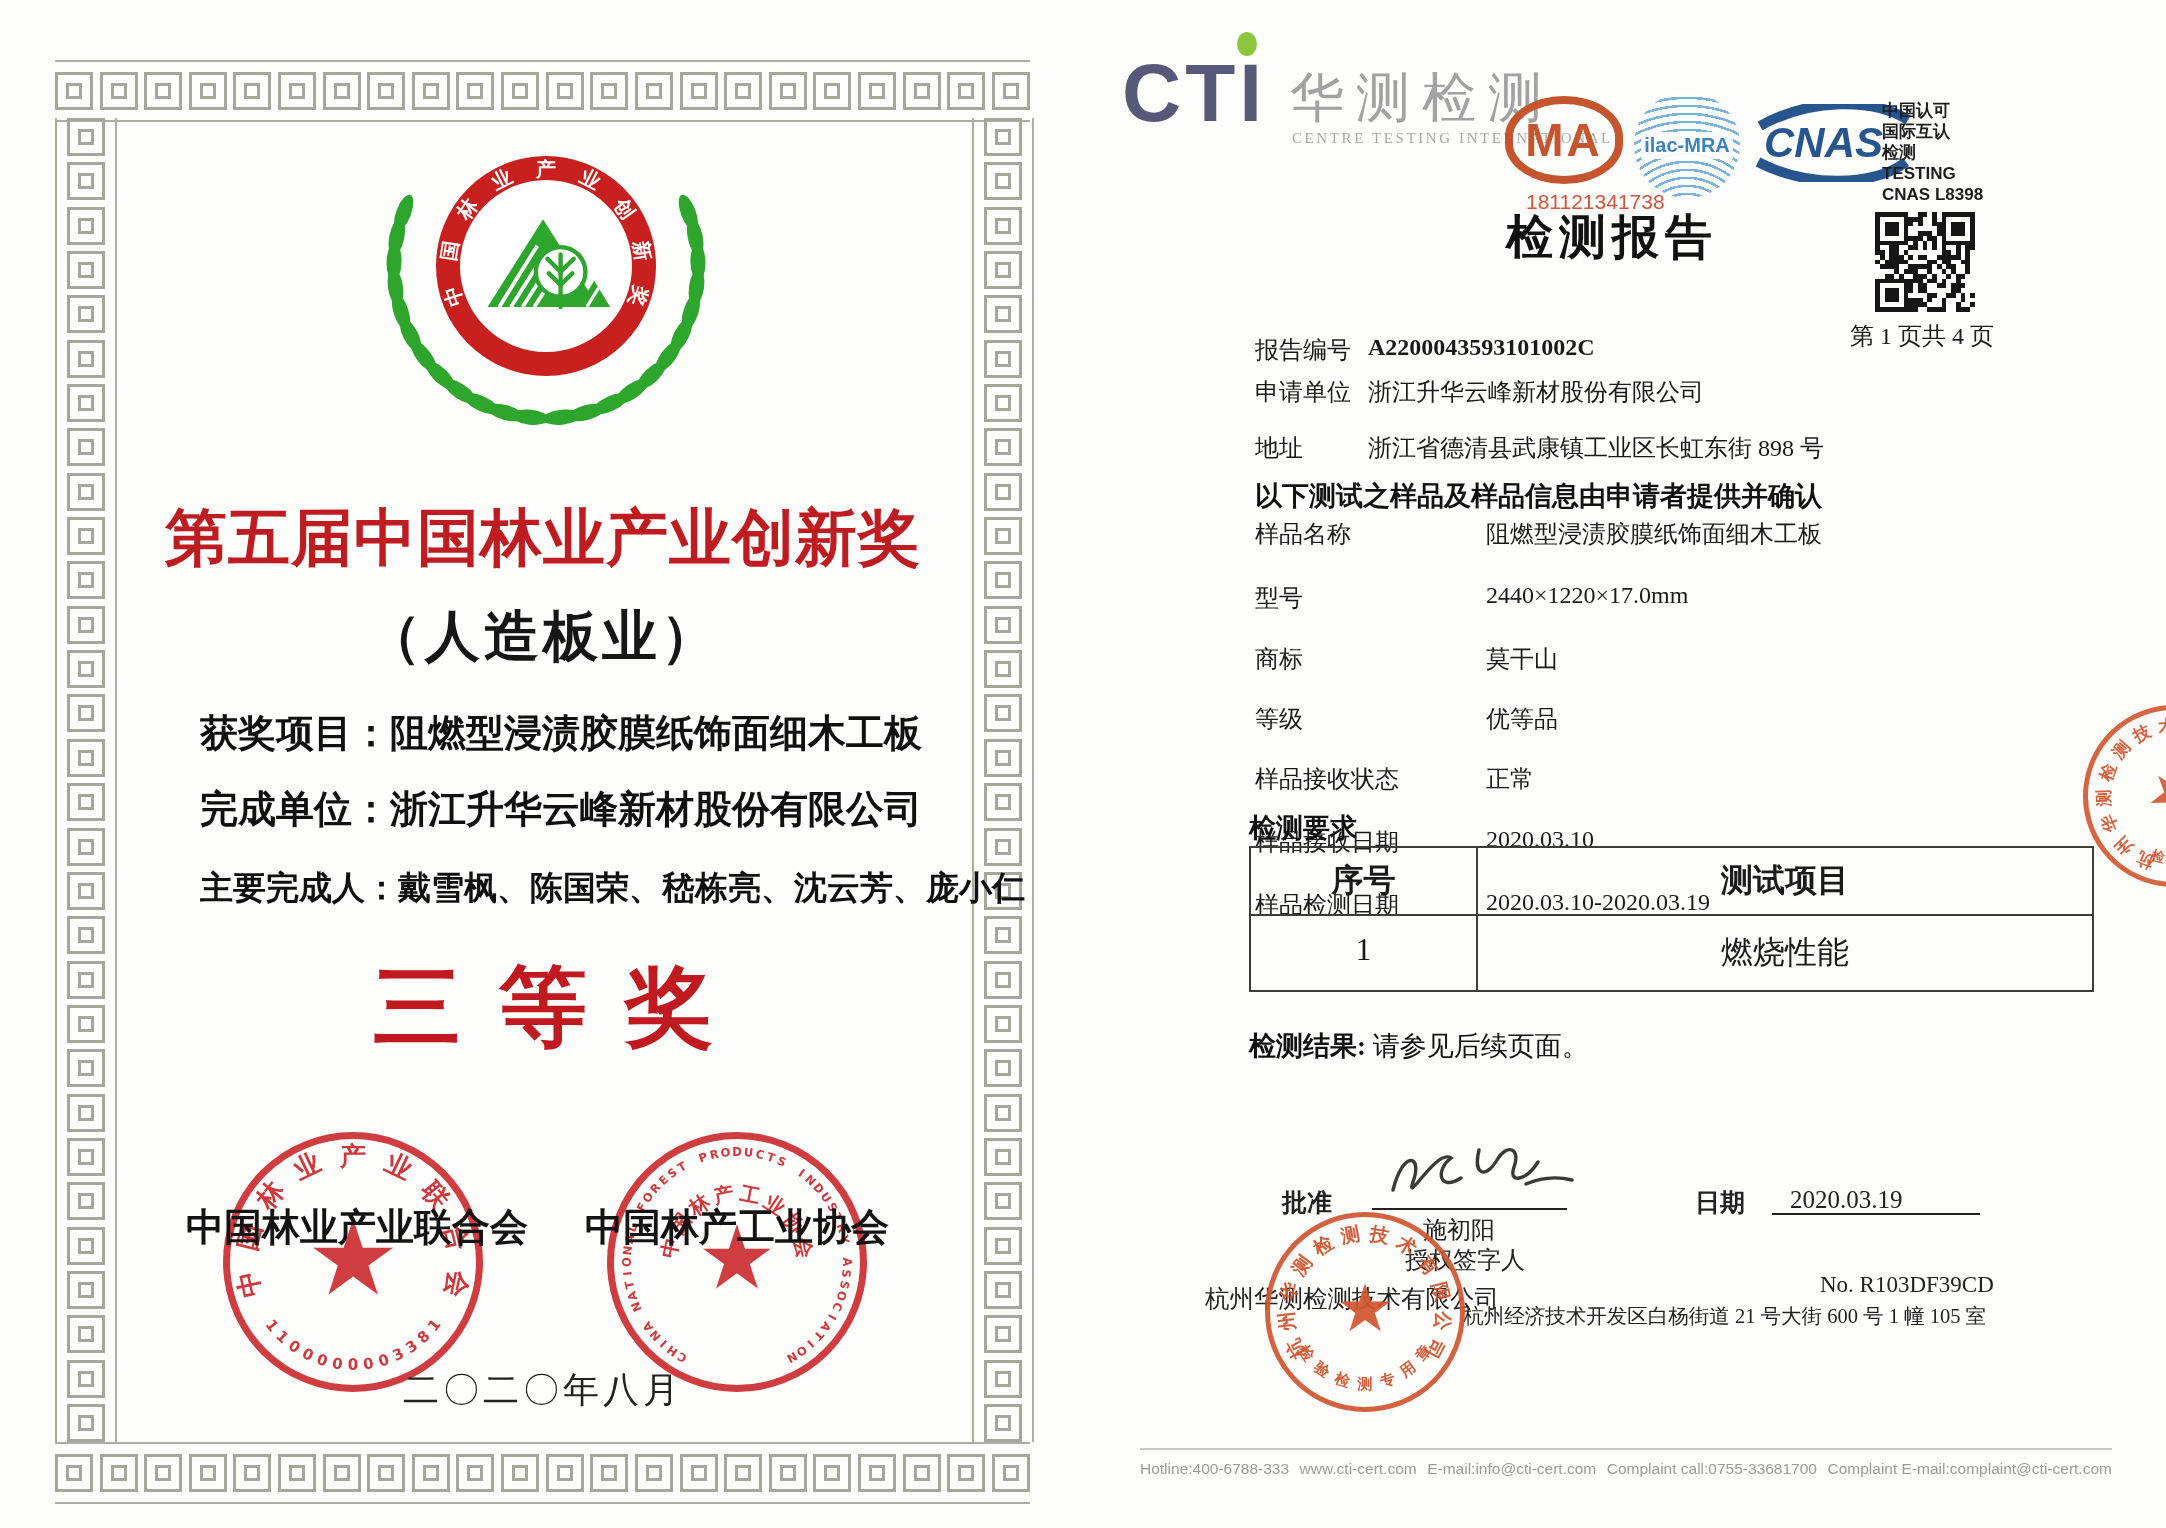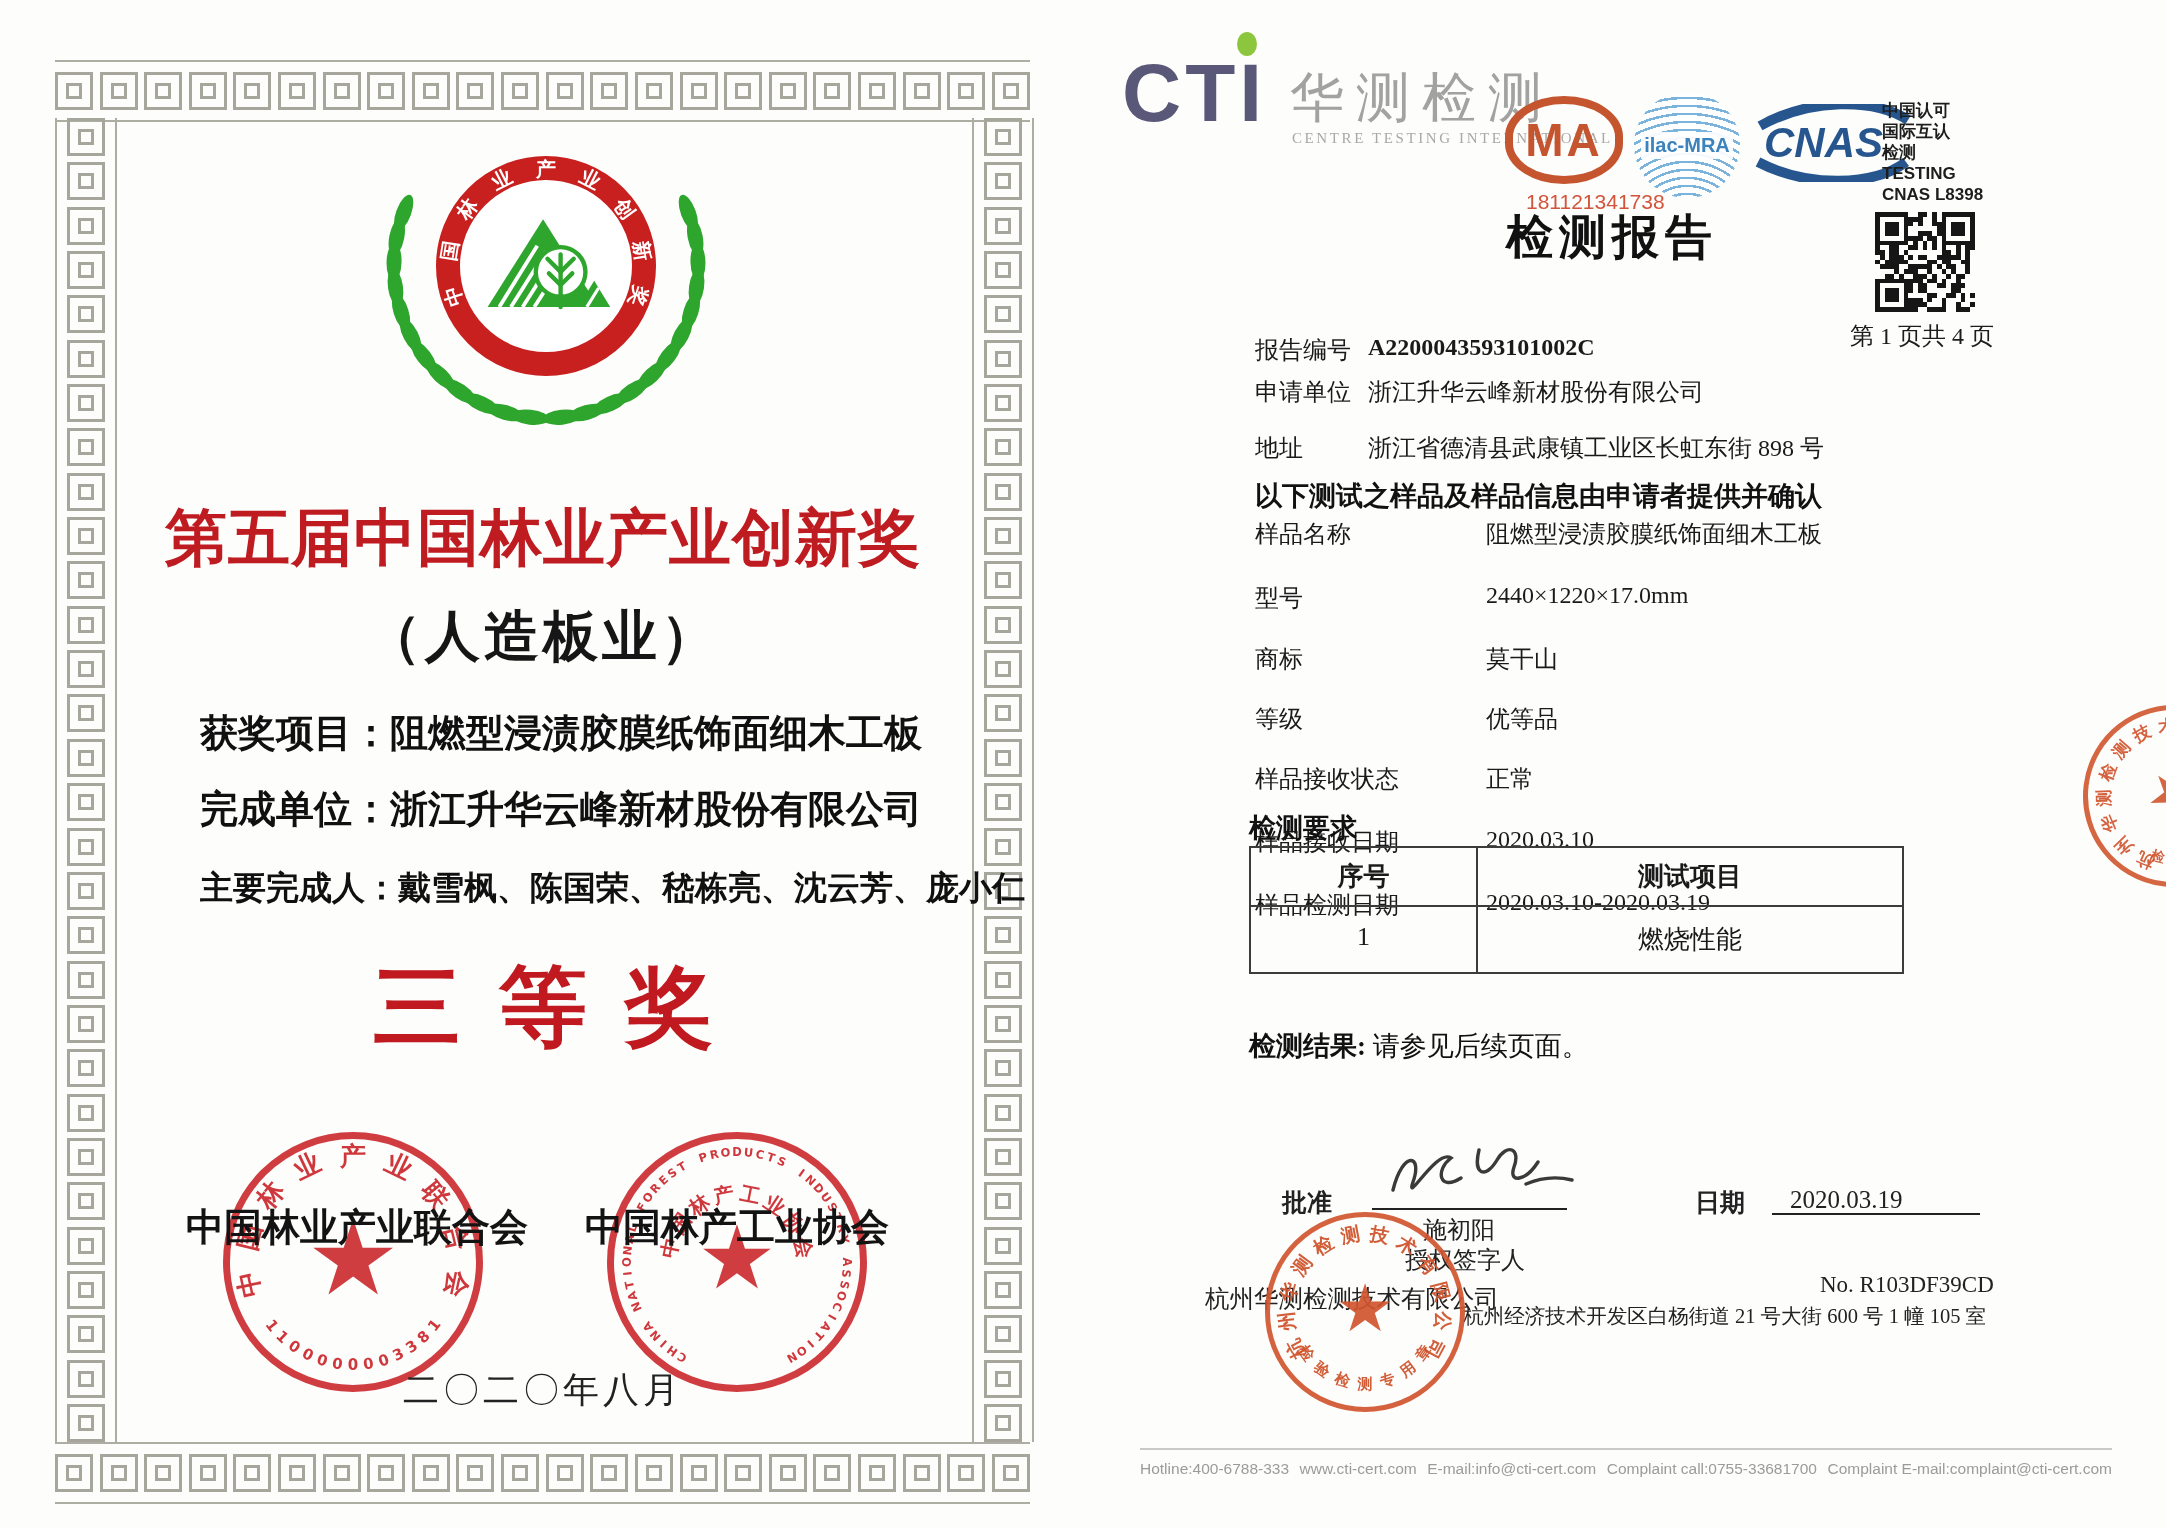--- a/index.html
+++ b/index.html
@@ -59,22 +59,22 @@
         font-family:"Liberation Sans",sans-serif;}
   .rp-title{left:1492px;top:206px;width:240px;text-align:center;font-size:47px;font-weight:bold;
             color:#111;letter-spacing:6px;}
   #qr{left:1875px;top:212px;width:100px;height:100px;display:grid;
       grid-template-columns:repeat(21,1fr);grid-template-rows:repeat(21,1fr);}
   #qr div{background:#161616;}
   .pageinfo{left:1850px;top:320px;font-size:24px;color:#1c1c1c;}
   .row-label{position:absolute;left:1255px;font-size:24px;color:#1a1a1a;white-space:nowrap;}
   .row-val{position:absolute;font-size:24px;color:#1a1a1a;white-space:nowrap;}
   .bold-head{position:absolute;left:1249px;font-size:27px;font-weight:bold;color:#111;white-space:nowrap;}
-  .req-table{left:1249px;top:846px;width:655px;box-sizing:border-box;border:2px solid #3c3c3c;
-             font-size:26px;color:#1a1a1a;}
+  .req-table{left:1249px;top:846px;width:845px;box-sizing:border-box;border:2px solid #3c3c3c;
+             font-size:32px;color:#1a1a1a;}
   .req-tr{display:flex;}
   .req-tr + .req-tr{border-top:2px solid #3c3c3c;}
   .req-td1{width:227px;box-sizing:border-box;border-right:2px solid #3c3c3c;text-align:center;}
   .req-td2{flex:1;text-align:center;}
   .req-table .hrow > div{padding:11px 0;}
   .req-table .drow > div{padding:15px 0;}
   .sig-line{background:#222;height:2px;}
   .footer-line{left:1140px;top:1448px;width:972px;height:2px;background:#c9c9c9;}
   .footer{left:1140px;top:1460px;width:972px;display:flex;justify-content:space-between;
           font-size:15.5px;color:#9b9b9b;font-family:"Liberation Sans",sans-serif;white-space:nowrap;}

